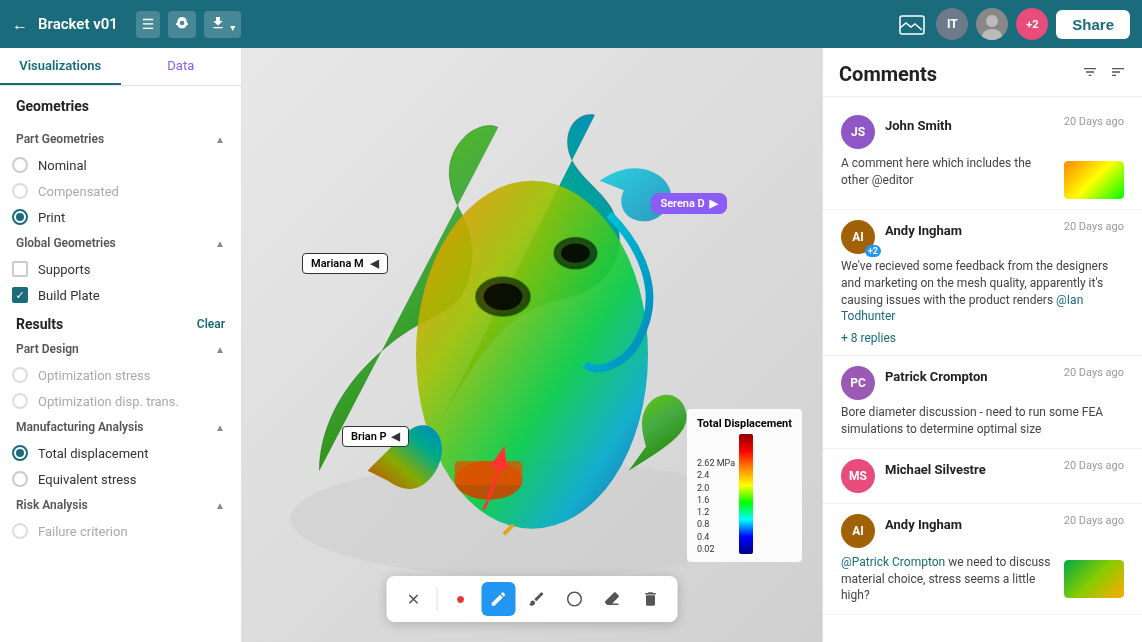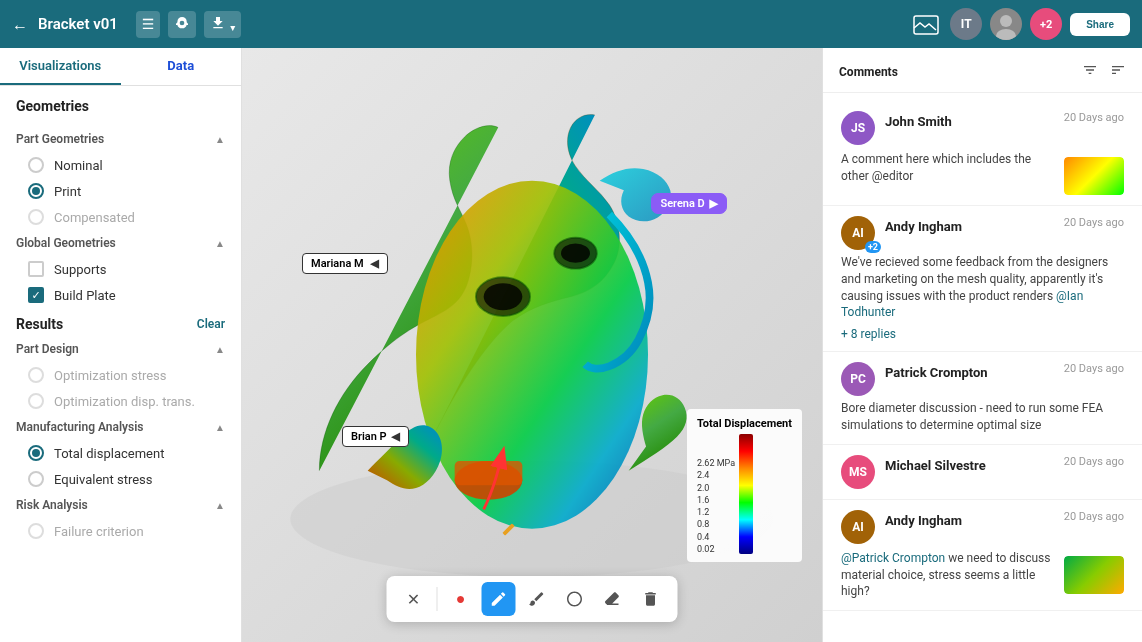--- a/index.html
+++ b/index.html
@@ -10,38 +10,38 @@
     .header-left { display: flex; align-items: center; gap: 10px; }
     .header-back { color: white; cursor: pointer; font-size: 16px; }
     .header-title { color: white; font-size: 15px; font-weight: 600; }
     .header-icons { display: flex; gap: 8px; margin-left: 8px; }
     .header-icon-btn { color: white; cursor: pointer; background: rgba(255,255,255,0.2); border-radius: 4px; padding: 4px 6px; font-size: 14px; border: none; }
     .header-spacer { flex: 1; }
     .header-right { display: flex; align-items: center; gap: 8px; }
     .avatar { width: 32px; height: 32px; border-radius: 50%; display: flex; align-items: center; justify-content: center; font-size: 12px; font-weight: 700; color: white; cursor: pointer; }
     .avatar-it { background: #6c7a89; }
     .avatar-count { background: #e74c7c; font-size: 11px; }
-    .share-btn { background: white; color: #1a6b7c; border: none; border-radius: 6px; padding: 6px 16px; font-weight: 700; font-size: 10px; cursor: pointer; }
+    .share-btn { background: white; color: #1a6b7c; border: none; border-radius: 6px; padding: 6px 16px; font-weight: 700; font-size: 15px; cursor: pointer; }
 
     
     .main { display: flex; flex: 1; overflow: hidden; }
 
     
     .sidebar { width: 242px; background: white; border-right: 1px solid #e0e0e0; display: flex; flex-direction: column; overflow-y: auto; flex-shrink: 0; }
     .sidebar-tabs { display: flex; border-bottom: 1px solid #e0e0e0; }
-    .sidebar-tab { flex: 1; text-align: center; padding: 10px 0; font-size: 13px; cursor: pointer; color: #1d4ed8; border-bottom: 2px solid transparent; font-weight: bold; }
+    .sidebar-tab { flex: 1; text-align: center; padding: 10px 0; font-size: 13px; cursor: pointer; color: #8b5cf6; border-bottom: 2px solid transparent; }
     .sidebar-tab.active { color: #1a6b7c; border-bottom: 2px solid #1a6b7c; font-weight: 600; }
 
     .sidebar-section { padding: 12px 16px 4px; }
     .sidebar-section-title { font-size: 14px; font-weight: 700; color: #222; margin-bottom: 8px; }
     .sidebar-group-header { display: flex; align-items: center; justify-content: space-between; padding: 6px 16px; cursor: pointer; }
     .sidebar-group-label { font-size: 12px; font-weight: 600; color: #555; }
     .chevron { font-size: 10px; color: #888; }
 
-    .sidebar-item { display: flex; align-items: center; gap: 10px; padding: 5px 28px; cursor: pointer; }
+    .sidebar-item { display: flex; align-items: center; gap: 10px; padding: 5px 12px; cursor: pointer; }
     .sidebar-item-label { font-size: 13px; color: #333; }
     .sidebar-item-label.disabled { color: #aaa; }
 
     .radio-circle { width: 16px; height: 16px; border-radius: 50%; border: 2px solid #ccc; flex-shrink: 0; display: flex; align-items: center; justify-content: center; }
     .radio-circle.selected { border-color: #1a6b7c; }
     .radio-circle.selected::after { content: ''; width: 8px; height: 8px; border-radius: 50%; background: #1a6b7c; }
     .radio-circle.disabled { border-color: #ddd; }
 
     .checkbox-sq { width: 16px; height: 16px; border: 2px solid #ccc; border-radius: 2px; flex-shrink: 0; display: flex; align-items: center; justify-content: center; }
     .checkbox-sq.checked { background: #1a6b7c; border-color: #1a6b7c; color: white; font-size: 11px; }
@@ -71,21 +71,21 @@
     
     .draw-toolbar { position: absolute; bottom: 20px; left: 50%; transform: translateX(-50%); background: white; border-radius: 8px; box-shadow: 0 2px 12px rgba(0,0,0,0.2); display: flex; align-items: center; padding: 6px 10px; gap: 4px; }
     .draw-tool { width: 34px; height: 34px; border-radius: 6px; border: none; cursor: pointer; display: flex; align-items: center; justify-content: center; font-size: 16px; background: transparent; color: #555; }
     .draw-tool.active { background: #2196F3; color: white; }
     .draw-tool.red { color: #e53935; }
     .draw-divider { width: 1px; height: 24px; background: #e0e0e0; margin: 0 2px; }
 
     
     .comments-panel { width: 320px; background: white; border-left: 1px solid #e0e0e0; display: flex; flex-direction: column; overflow: hidden; flex-shrink: 0; }
     .comments-header { display: flex; align-items: center; justify-content: space-between; padding: 14px 16px 10px; border-bottom: 1px solid #eee; flex-shrink: 0; }
-    .comments-title { font-size: 12px; font-weight: 700; color: #222; text-align: center; }
+    .comments-title { font-size: 20px; font-weight: 700; color: #222; text-align: center; }
     .comments-header-icons { display: flex; gap: 12px; }
     .comments-icon { color: #555; cursor: pointer; font-size: 15px; }
     .comments-list { flex: 1; overflow-y: auto; padding: 8px 0; }
 
     .comment-item { padding: 10px 18px; border-bottom: 1px solid #f0f0f0; }
     .comment-top { display: flex; align-items: flex-start; gap: 10px; }
     .comment-avatar { width: 34px; height: 34px; border-radius: 50%; display: flex; align-items: center; justify-content: center; font-size: 12px; font-weight: 700; color: white; flex-shrink: 0; position: relative; }
     .badge-plus { position: absolute; bottom: -3px; right: -6px; background: #2196F3; color: white; font-size: 9px; border-radius: 8px; padding: 1px 3px; font-weight: 700; }
     .comment-meta { flex: 1; }
     .comment-name { font-size: 13px; font-weight: 700; color: #222; }
@@ -160,26 +160,26 @@
     <div class="sidebar-group-header">
       <span class="sidebar-group-label">Part Geometries</span>
       <span class="chevron">▲</span>
     </div>
 
     <div class="sidebar-item">
       <div class="radio-circle"></div>
       <span class="sidebar-item-label">Nominal</span>
     </div>
     <div class="sidebar-item">
+      <div class="radio-circle disabled"></div>
+      <span class="sidebar-item-label disabled">Compensated</span>
+    </div>
+    <div class="sidebar-item">
       <div class="radio-circle selected"></div>
       <span class="sidebar-item-label">Print</span>
-    </div>
-    <div class="sidebar-item">
-      <div class="radio-circle disabled"></div>
-      <span class="sidebar-item-label disabled">Compensated</span>
     </div>
 
     <div class="sidebar-group-header">
       <span class="sidebar-group-label">Global Geometries</span>
       <span class="chevron">▲</span>
     </div>
 
     <div class="sidebar-item">
       <div class="checkbox-sq"></div>
       <span class="sidebar-item-label">Supports</span>

